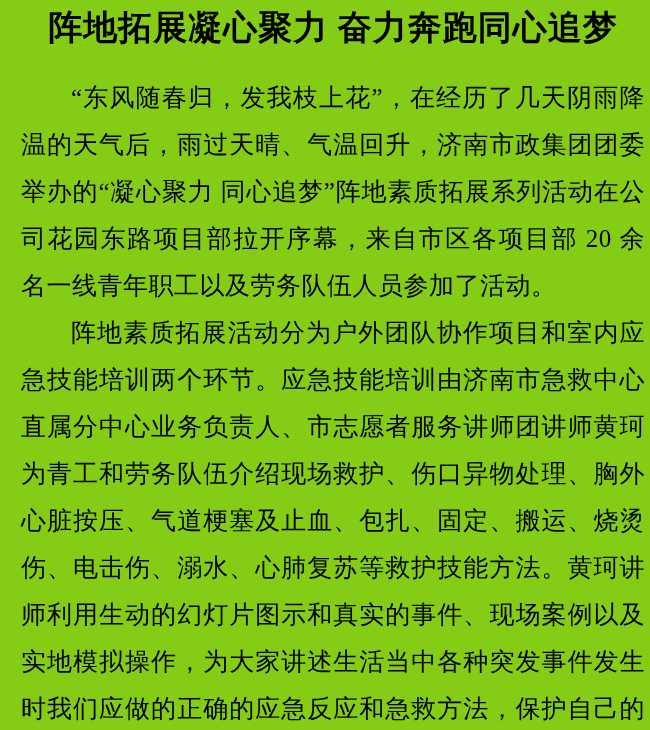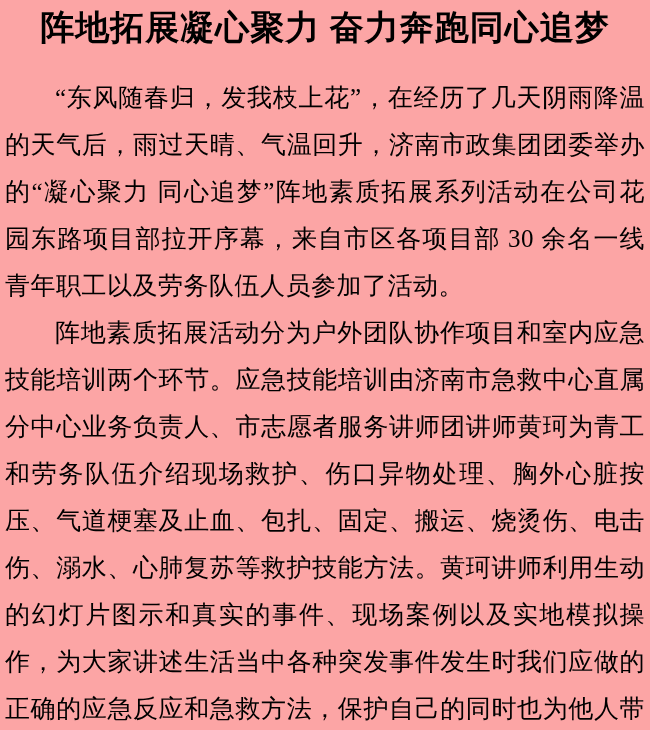--- a/index.html
+++ b/index.html
@@ -11,22 +11,22 @@
     width: 650px;
     height: 730px;
     overflow: hidden;
     font-family: "Liberation Serif", "DejaVu Serif", serif;
     color: #000000;
   }
   .page {
     box-sizing: border-box;
     width: 650px;
     height: 730px;
-    padding: 6px 5px 0 5px;
-    background: #fca5a5;
+    padding: 6px 5px 0 21px;
+    background: #84cc16;
   }
   .doc-title {
     margin: 0;
     font-size: 34px;
     line-height: 44px;
     font-weight: bold;
     text-align: center;
     letter-spacing: 1px;
     white-space: nowrap;
   }
@@ -42,16 +42,16 @@
     text-indent: 2em;
     letter-spacing: 0.5px;
   }
 </style>
 </head>
 <body>
 
 <div class="page">
   <h1 class="doc-title">阵地拓展凝心聚力 奋力奔跑同心追梦</h1>
   <div class="doc-body">
-    <p class="doc-paragraph">“东风随春归，发我枝上花”，在经历了几天阴雨降温的天气后，雨过天晴、气温回升，济南市政集团团委举办的“凝心聚力 同心追梦”阵地素质拓展系列活动在公司花园东路项目部拉开序幕，来自市区各项目部 30 余名一线青年职工以及劳务队伍人员参加了活动。</p>
+    <p class="doc-paragraph">“东风随春归，发我枝上花”，在经历了几天阴雨降温的天气后，雨过天晴、气温回升，济南市政集团团委举办的“凝心聚力 同心追梦”阵地素质拓展系列活动在公司花园东路项目部拉开序幕，来自市区各项目部 20 余名一线青年职工以及劳务队伍人员参加了活动。</p>
     <p class="doc-paragraph">阵地素质拓展活动分为户外团队协作项目和室内应急技能培训两个环节。应急技能培训由济南市急救中心直属分中心业务负责人、市志愿者服务讲师团讲师黄珂为青工和劳务队伍介绍现场救护、伤口异物处理、胸外心脏按压、气道梗塞及止血、包扎、固定、搬运、烧烫伤、电击伤、溺水、心肺复苏等救护技能方法。黄珂讲师利用生动的幻灯片图示和真实的事件、现场案例以及实地模拟操作，为大家讲述生活当中各种突发事件发生时我们应做的正确的应急反应和急救方法，保护自己的同时也为他人带去帮助和希望。</p>
   </div>
 </div>
 
 </body></html>

